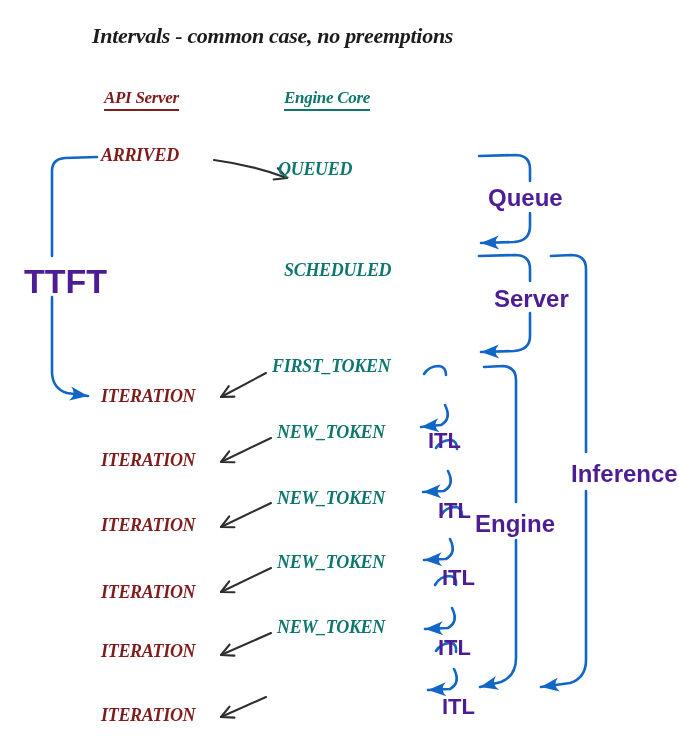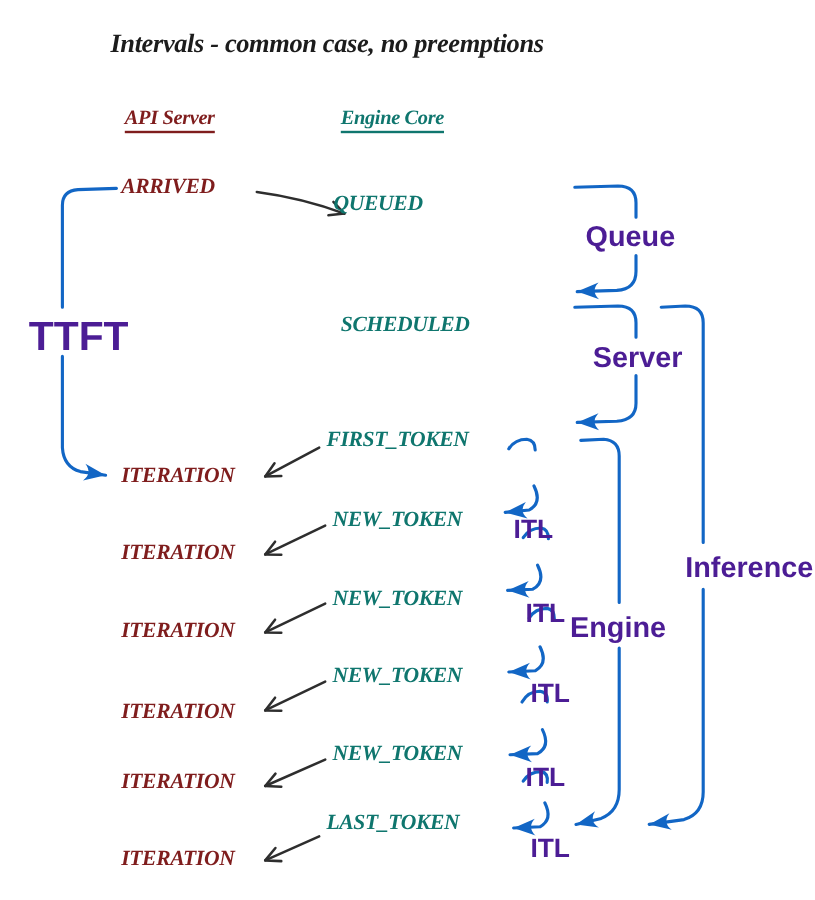--- a/index.html
+++ b/index.html
@@ -113,21 +113,20 @@
   <div class="txt hand ev orange" style="left:101px;top:642px;">ITERATION</div>
   <div class="txt hand ev orange" style="left:101px;top:706px;">ITERATION</div>
 
   <div class="txt hand ev red" style="left:278px;top:160px;">QUEUED</div>
   <div class="txt hand ev red" style="left:284px;top:261px;">SCHEDULED</div>
   <div class="txt hand ev red" style="left:272px;top:357px;">FIRST_TOKEN</div>
   <div class="txt hand ev red" style="left:277px;top:423px;">NEW_TOKEN</div>
   <div class="txt hand ev red" style="left:277px;top:489px;">NEW_TOKEN</div>
   <div class="txt hand ev red" style="left:277px;top:553px;">NEW_TOKEN</div>
   <div class="txt hand ev red" style="left:277px;top:618px;">NEW_TOKEN</div>
-  <div class="txt hand ev red" style="left:272px;top:676px;">LAST_TOKEN</div>
 
   <div class="txt blue iv-lg" style="left:24px;top:263px;">TTFT</div>
   <div class="txt blue iv" style="left:488px;top:185px;">Queue</div>
   <div class="txt blue iv" style="left:494px;top:286px;">Server</div>
   <div class="txt blue iv-sm" style="left:428px;top:381px;">ITL</div>
   <div class="txt blue iv-sm" style="left:438px;top:451px;">ITL</div>
   <div class="txt blue iv-sm" style="left:442px;top:518px;">ITL</div>
   <div class="txt blue iv-sm" style="left:438px;top:588px;">ITL</div>
   <div class="txt blue iv-sm" style="left:442px;top:647px;">ITL</div>
   <div class="txt blue iv" style="left:475px;top:511px;">Engine</div>

